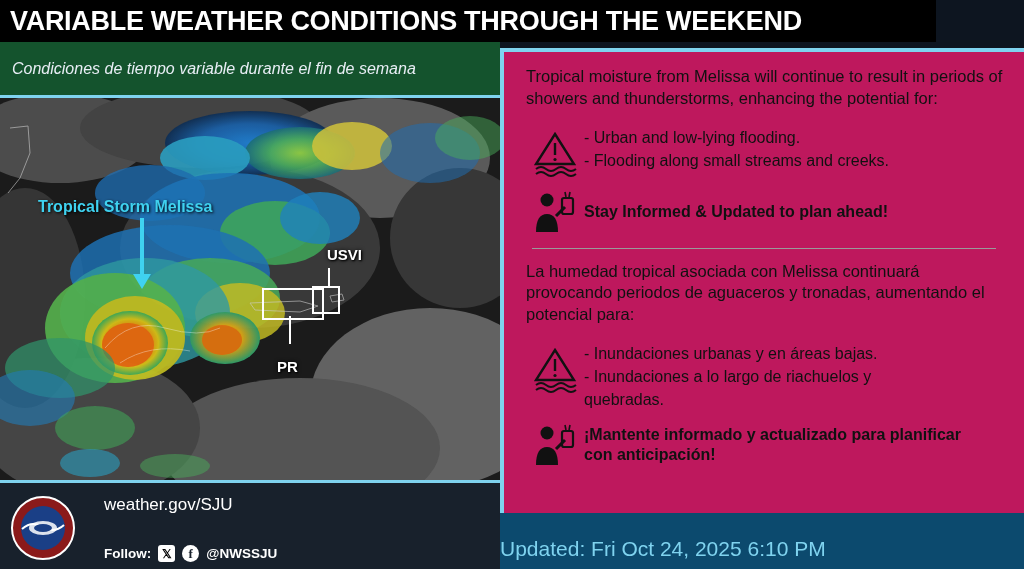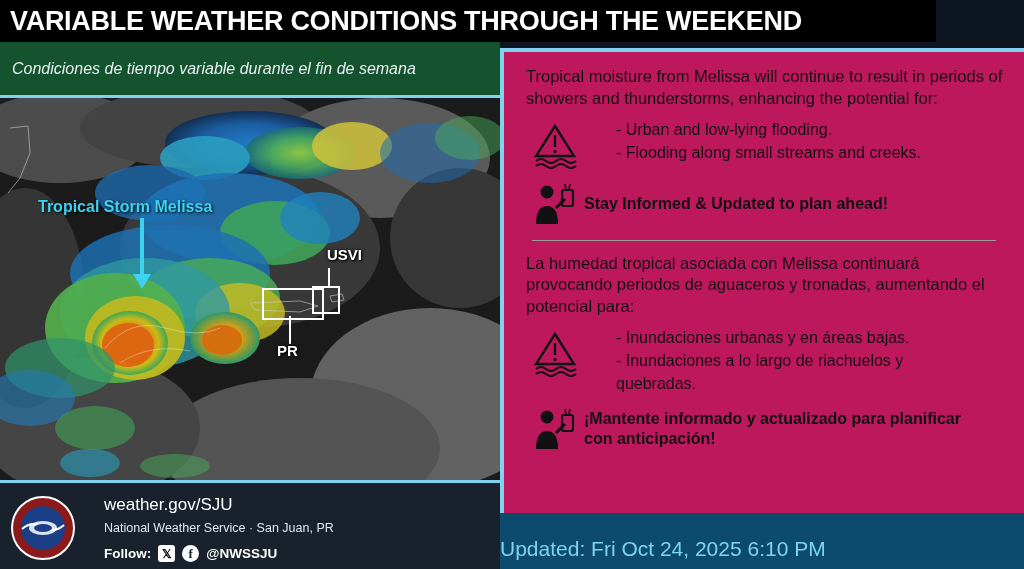--- a/index.html
+++ b/index.html
@@ -97,21 +97,21 @@
   .arrow-down:after {
     content: "";
     position: absolute;
     left: -7px;
     bottom: -13px;
     border-left: 9px solid transparent;
     border-right: 9px solid transparent;
     border-top: 15px solid #3fd2f0;
   }
   .usvi-label { left: 327px; top: 148px; }
-  .pr-label { left: 277px; top: 244px; text-align: center; }
+  .pr-label { left: 277px; top: 260px; text-align: center; }
   .box-pr {
     position: absolute;
     left: 262px;
     top: 190px;
     width: 58px;
     height: 28px;
     border: 2px solid #ffffff;
   }
   .box-usvi {
     position: absolute;
@@ -155,22 +155,21 @@
   }
   .para {
     color: #111;
     font-size: 16.5px;
     line-height: 1.32;
     margin: 0 0 6px 0;
   }
   .bullet-row {
     display: flex;
     align-items: flex-start;
-    margin: 8px 0 0 0;
-    gap: 32px;
+    margin: 16px 0 0 0;
   }
   .bullet-icon {
     width: 58px;
     flex: 0 0 58px;
     display: flex;
     justify-content: center;
     padding-top: 2px;
   }
   .bullet-lines {
     flex: 1;
@@ -454,21 +453,20 @@
 
   <div class="footer">
     <svg class="seal" viewBox="0 0 66 66">
       <circle cx="33" cy="33" r="31" fill="#8b1a1a" stroke="#ffffff" stroke-width="2"></circle>
       <circle cx="33" cy="33" r="22" fill="#1a3f86"></circle>
       <path d="M12 34 q10 -9 21 -2 q11 7 21 -2" fill="none" stroke="#ffffff" stroke-width="2"></path>
       <ellipse cx="33" cy="33" rx="14" ry="7" fill="#ffffff" opacity="0.85"></ellipse>
       <ellipse cx="33" cy="33" rx="9" ry="4" fill="#1a3f86"></ellipse>
     </svg>
     <div class="web-line">weather.gov/SJU</div>
-    <div class="nws-line">National Weather Service · San Juan, PR</div>
     <div class="follow-line">
       <span>Follow:</span>
       <span class="sq-icon">𝕏</span>
       <span class="circle-icon">f</span>
       <span>@NWSSJU</span>
     </div>
   </div>
 
   <div class="updated-bar">
     <div class="updated-text">Updated: Fri Oct 24, 2025 6:10 PM</div>

